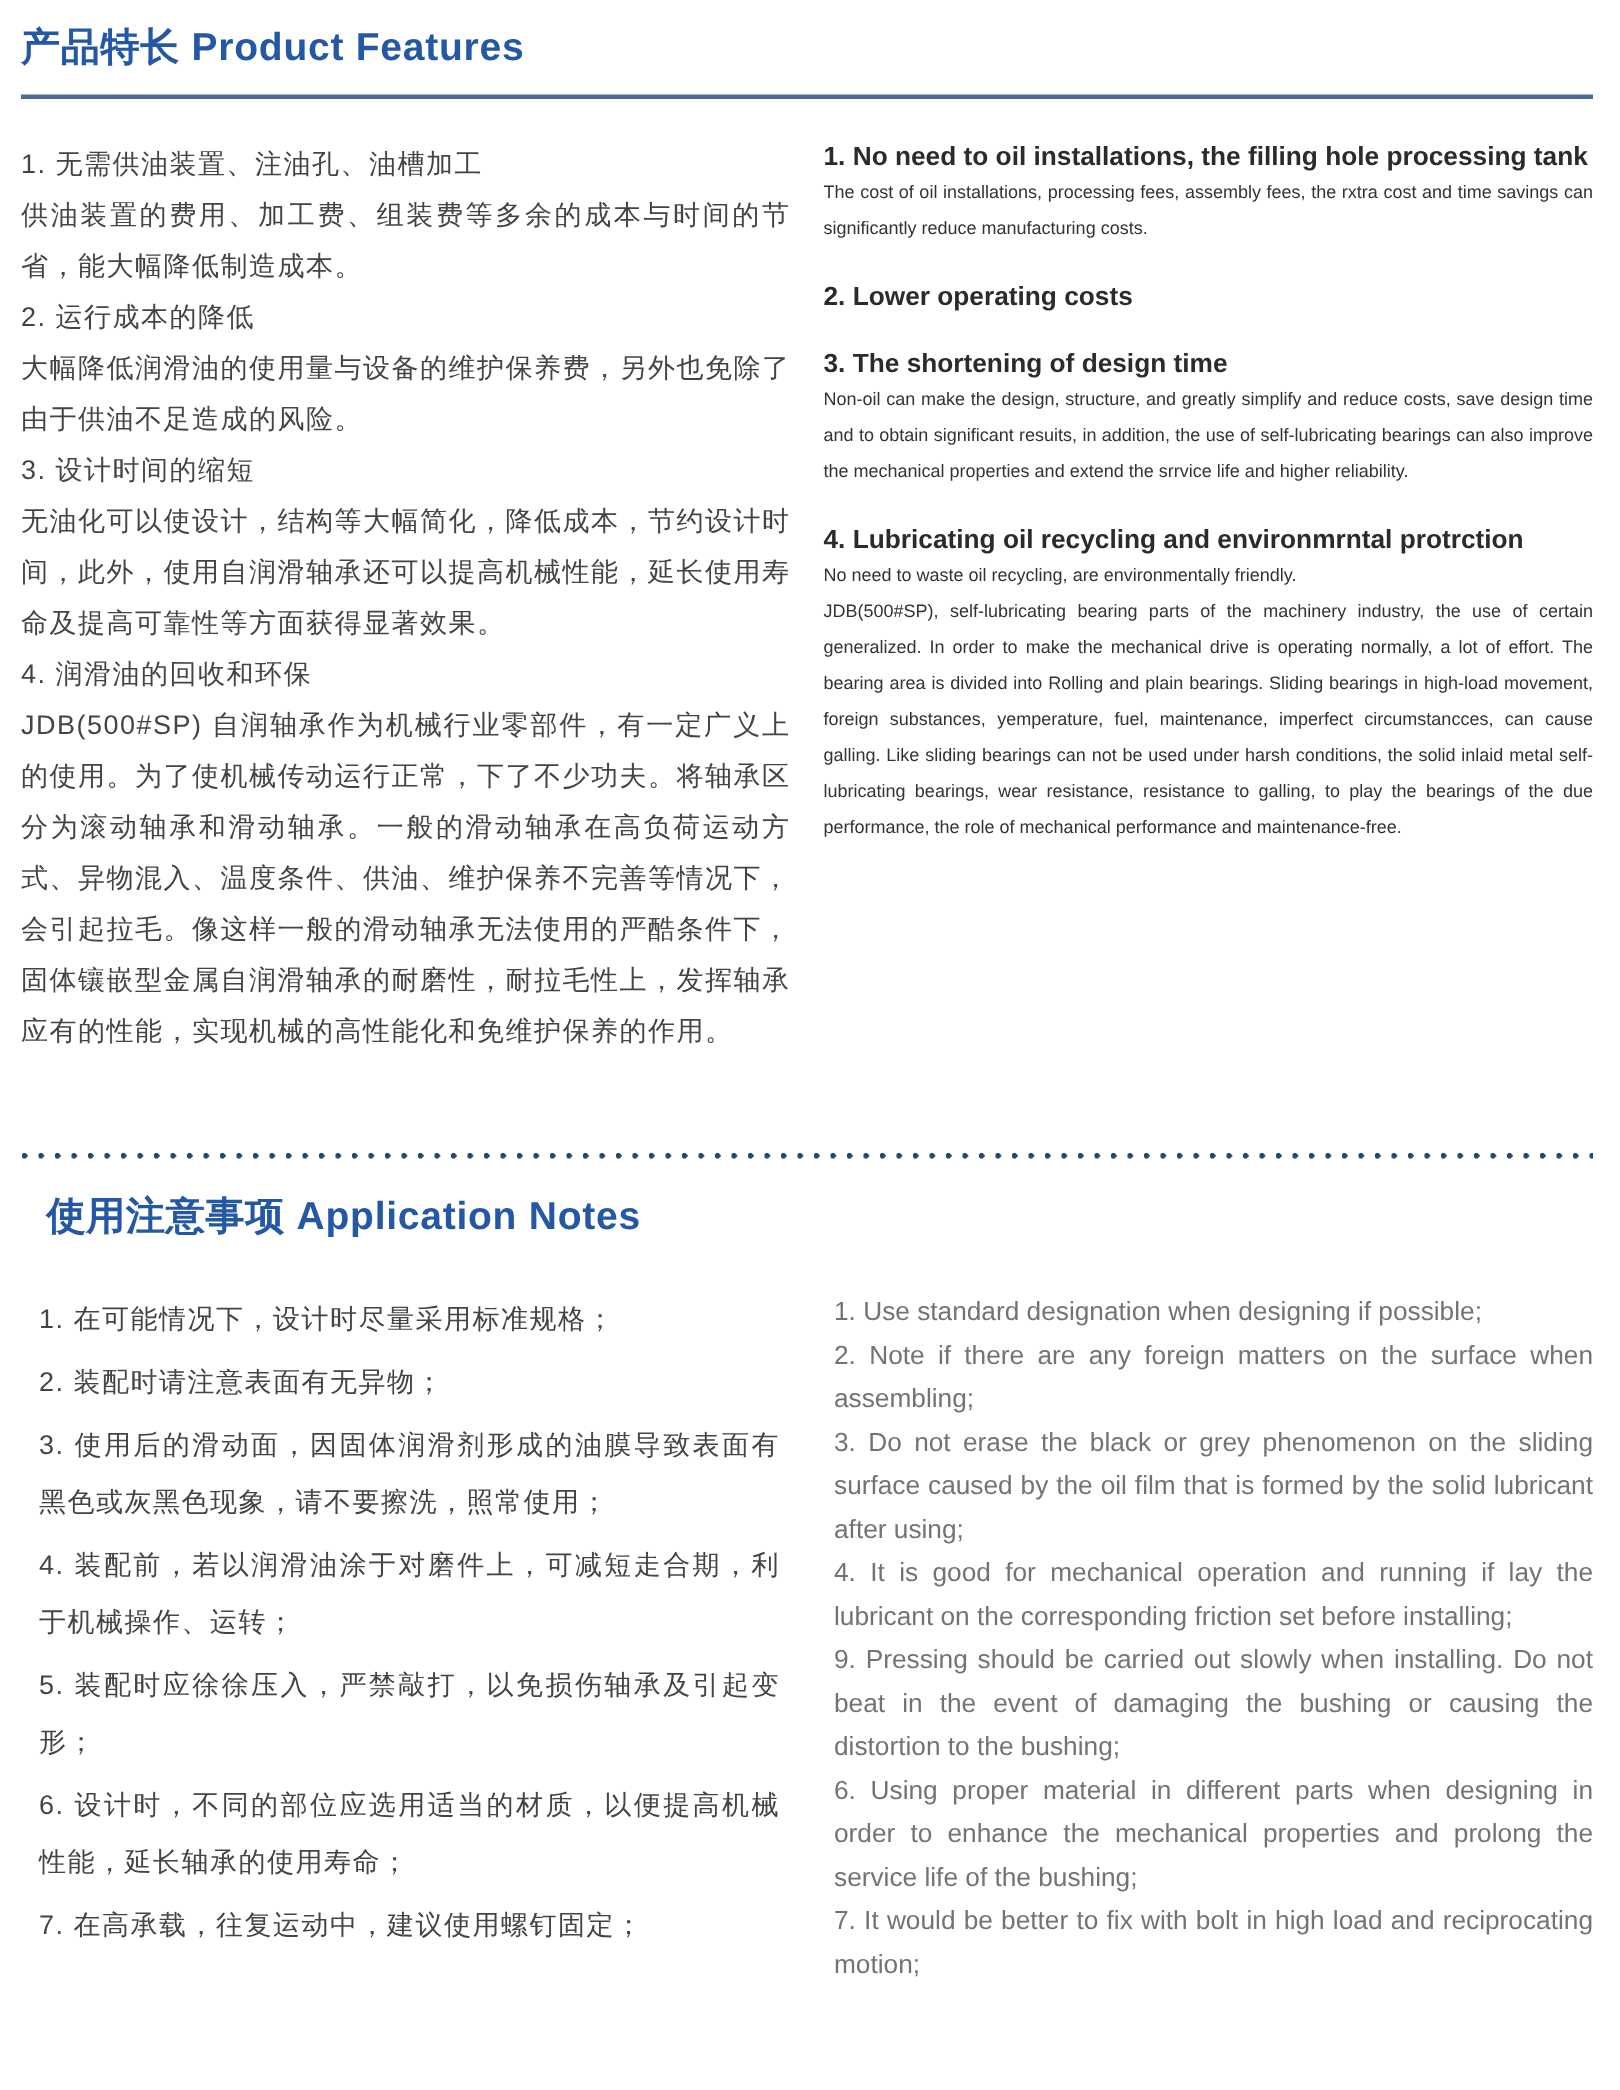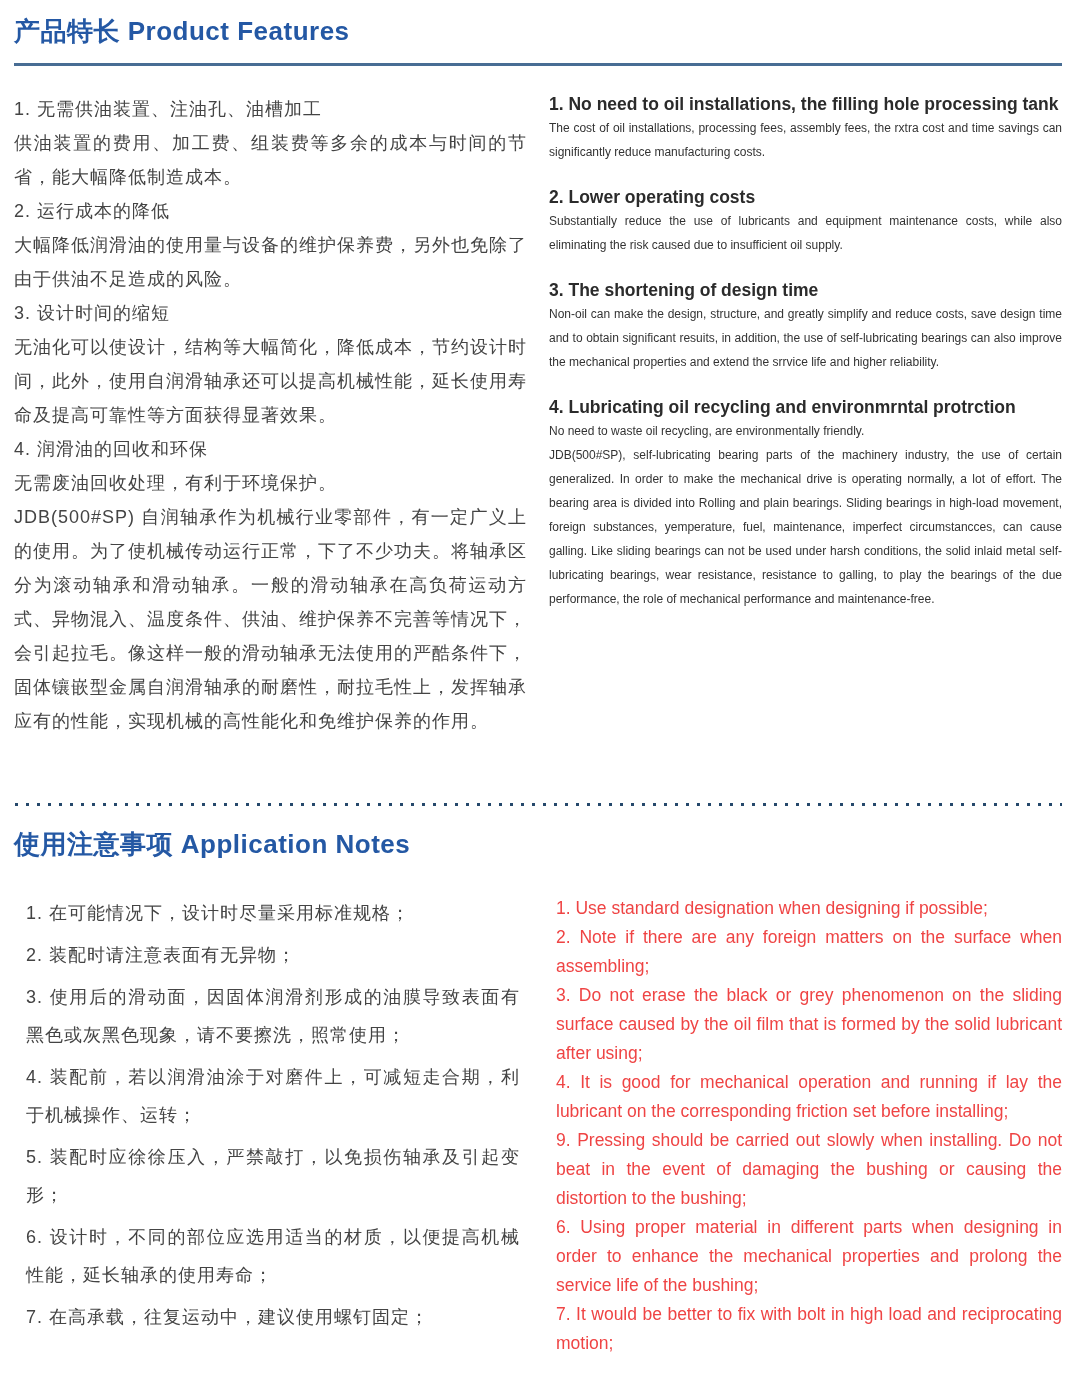--- a/index.html
+++ b/index.html
@@ -32,63 +32,61 @@
   .en-item .en-body{
     margin:0;font-size:12px;color:#333;line-height:24px;
     text-align:justify;white-space:pre-line;
   }
   
   .dotted-separator{
     height:5px;margin:64px 0 20px 0;
     background-image:radial-gradient(circle at 2.5px 2.5px,#25486b 1.8px,transparent 1.9px);
     background-size:11px 5px;background-repeat:repeat-x;
   }
-  .notes-heading{margin-top:18px;}
+  .notes-heading{margin-top:18px;margin-left:17px;}
   .cols-notes{margin-top:32px;}
   
   .cn-notes p{
     margin:0 0 4px 12px;font-size:18px;line-height:38px;color:#444;
     text-align:justify;letter-spacing:1px;
   }
   
   .en-notes{padding-left:14px;}
   .en-notes p{
-    margin:0;font-size:17.5px;line-height:29px;color:#ef4444;
+    margin:0;font-size:17.5px;line-height:29px;color:#737373;
     text-align:justify;
   }
 </style>
 </head>
 <body>
 
 <section>
   <h1 class="section-heading">产品特长 Product Features</h1>
   <div class="heading-rule"></div>
 
   <div class="cols">
 
     <div class="col cn-block">
       <p>1.  无需供油装置、注油孔、油槽加工</p>
       <p>供油装置的费用、加工费、组装费等多余的成本与时间的节省，能大幅降低制造成本。</p>
       <p>2.  运行成本的降低</p>
       <p>大幅降低润滑油的使用量与设备的维护保养费，另外也免除了由于供油不足造成的风险。</p>
       <p>3.  设计时间的缩短</p>
       <p>无油化可以使设计，结构等大幅简化，降低成本，节约设计时间，此外，使用自润滑轴承还可以提高机械性能，延长使用寿命及提高可靠性等方面获得显著效果。</p>
       <p>4.  润滑油的回收和环保</p>
-      <p>无需废油回收处理，有利于环境保护。</p>
       <p>JDB(500#SP) 自润轴承作为机械行业零部件，有一定广义上的使用。为了使机械传动运行正常，下了不少功夫。将轴承区分为滚动轴承和滑动轴承。一般的滑动轴承在高负荷运动方式、异物混入、温度条件、供油、维护保养不完善等情况下，会引起拉毛。像这样一般的滑动轴承无法使用的严酷条件下，固体镶嵌型金属自润滑轴承的耐磨性，耐拉毛性上，发挥轴承应有的性能，实现机械的高性能化和免维护保养的作用。</p>
     </div>
 
     <div class="col">
       <div class="en-item">
         <p class="en-title">1. No need to oil installations, the filling hole processing tank</p>
         <p class="en-body">The cost of oil installations, processing fees, assembly fees, the rxtra cost and time savings can significantly reduce manufacturing costs.</p>
       </div>
       <div class="en-item">
         <p class="en-title">2. Lower operating costs</p>
-        <p class="en-body">Substantially reduce the use of lubricants and equipment maintenance costs, while also eliminating the risk caused due to insufficient oil supply.</p>
       </div>
       <div class="en-item">
         <p class="en-title">3. The shortening of design time</p>
         <p class="en-body">Non-oil can make the design, structure, and greatly simplify and reduce costs, save design time and to obtain significant resuits, in addition, the use of self-lubricating bearings can also improve the mechanical properties and extend the srrvice life and higher reliability.</p>
       </div>
       <div class="en-item">
         <p class="en-title">4. Lubricating oil recycling and environmrntal protrction</p>
         <p class="en-body">No need to waste oil recycling, are environmentally friendly.
 JDB(500#SP), self-lubricating bearing parts of the machinery industry, the use of certain generalized. In order to make the mechanical drive is operating normally, a lot of effort. The bearing area is divided into Rolling and plain bearings. Sliding bearings in high-load movement, foreign substances, yemperature, fuel, maintenance, imperfect circumstancces, can cause galling. Like sliding bearings can not be used under harsh conditions, the solid inlaid metal self-lubricating bearings, wear resistance, resistance to galling, to play the bearings of the due performance, the role of mechanical performance and maintenance-free.</p>
       </div>

